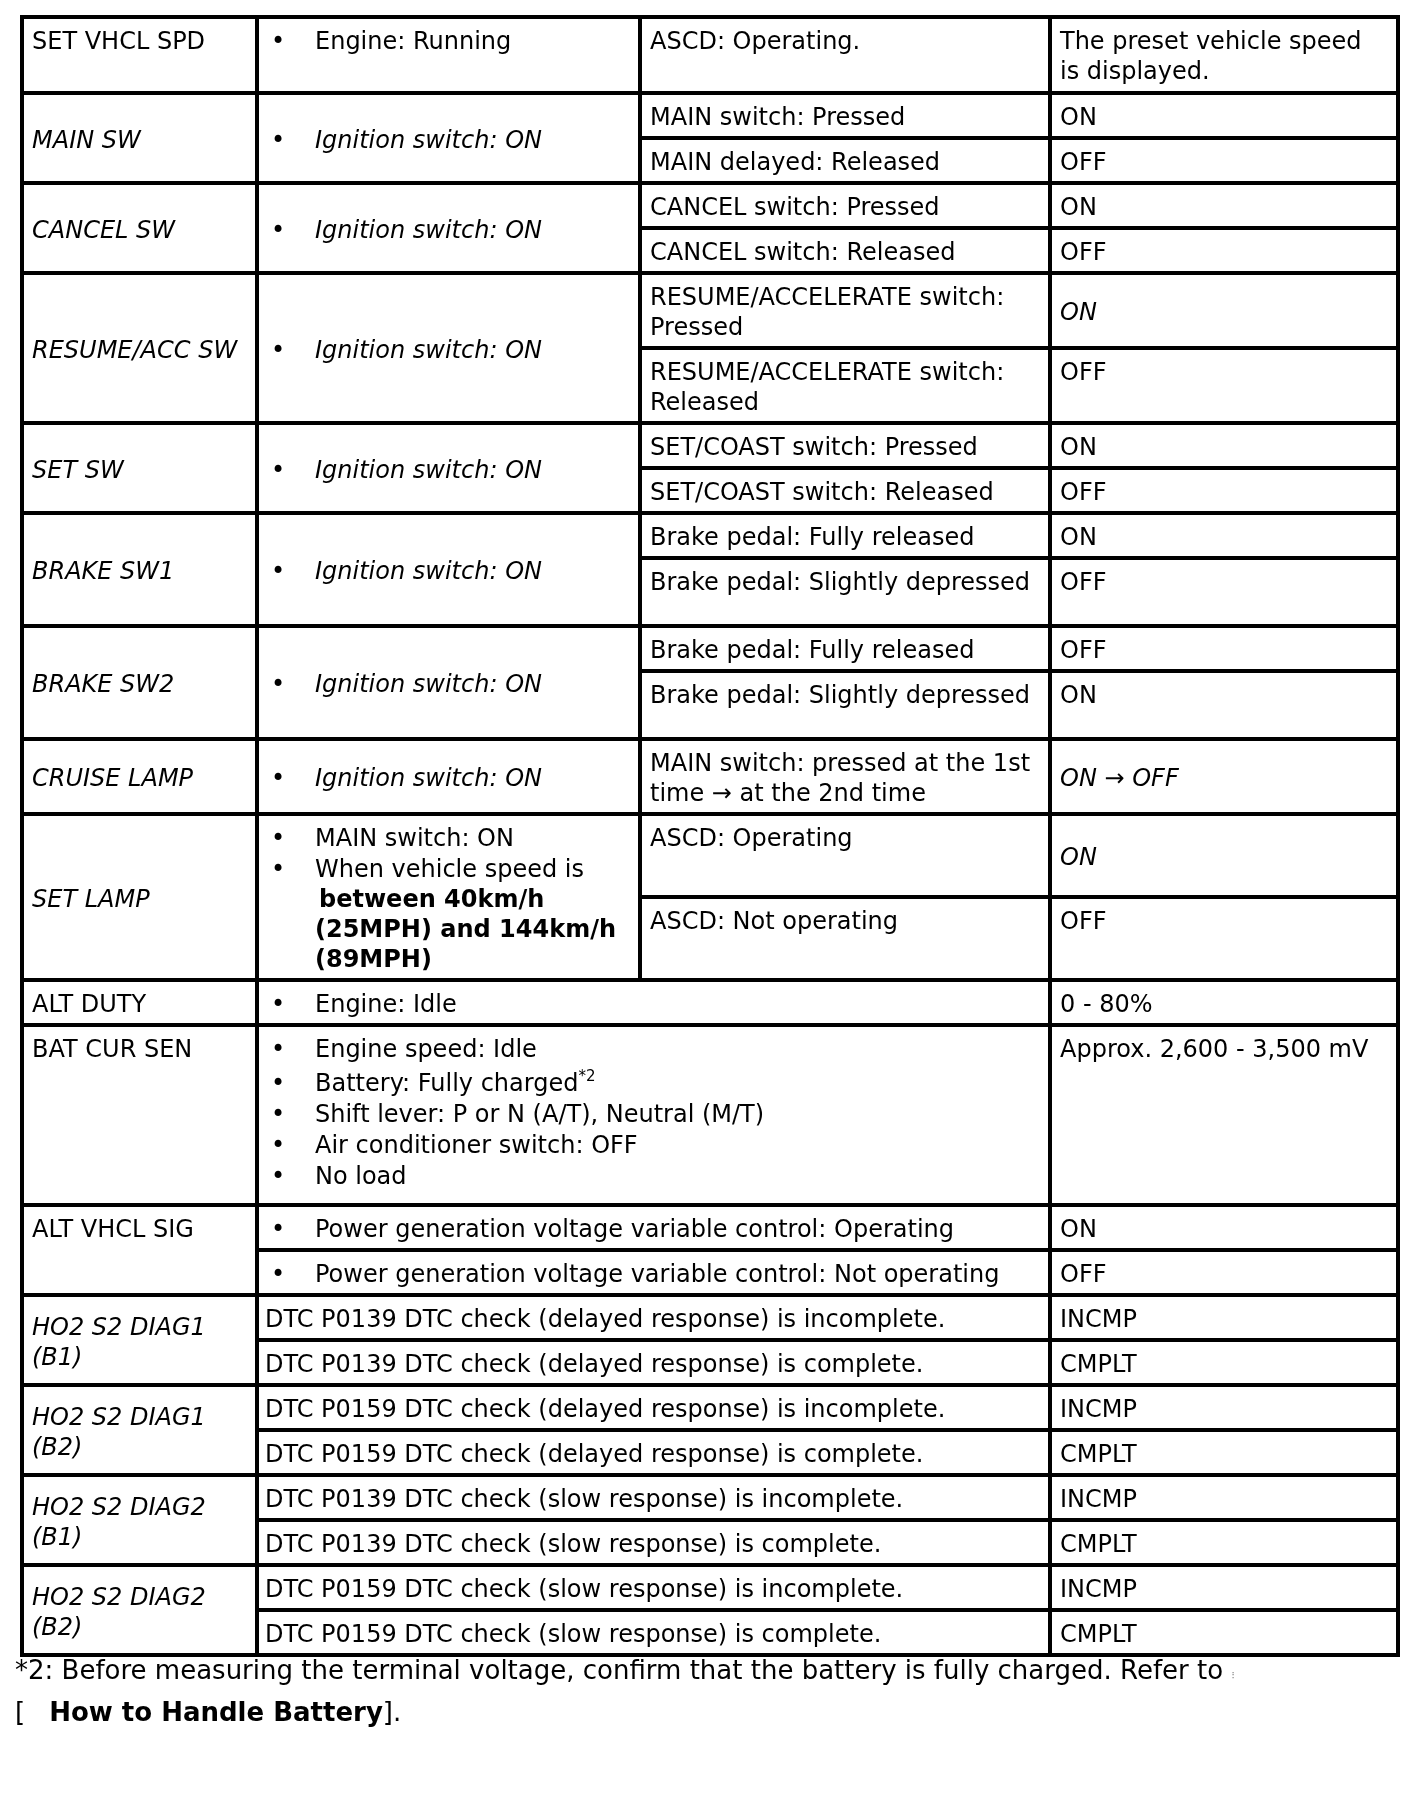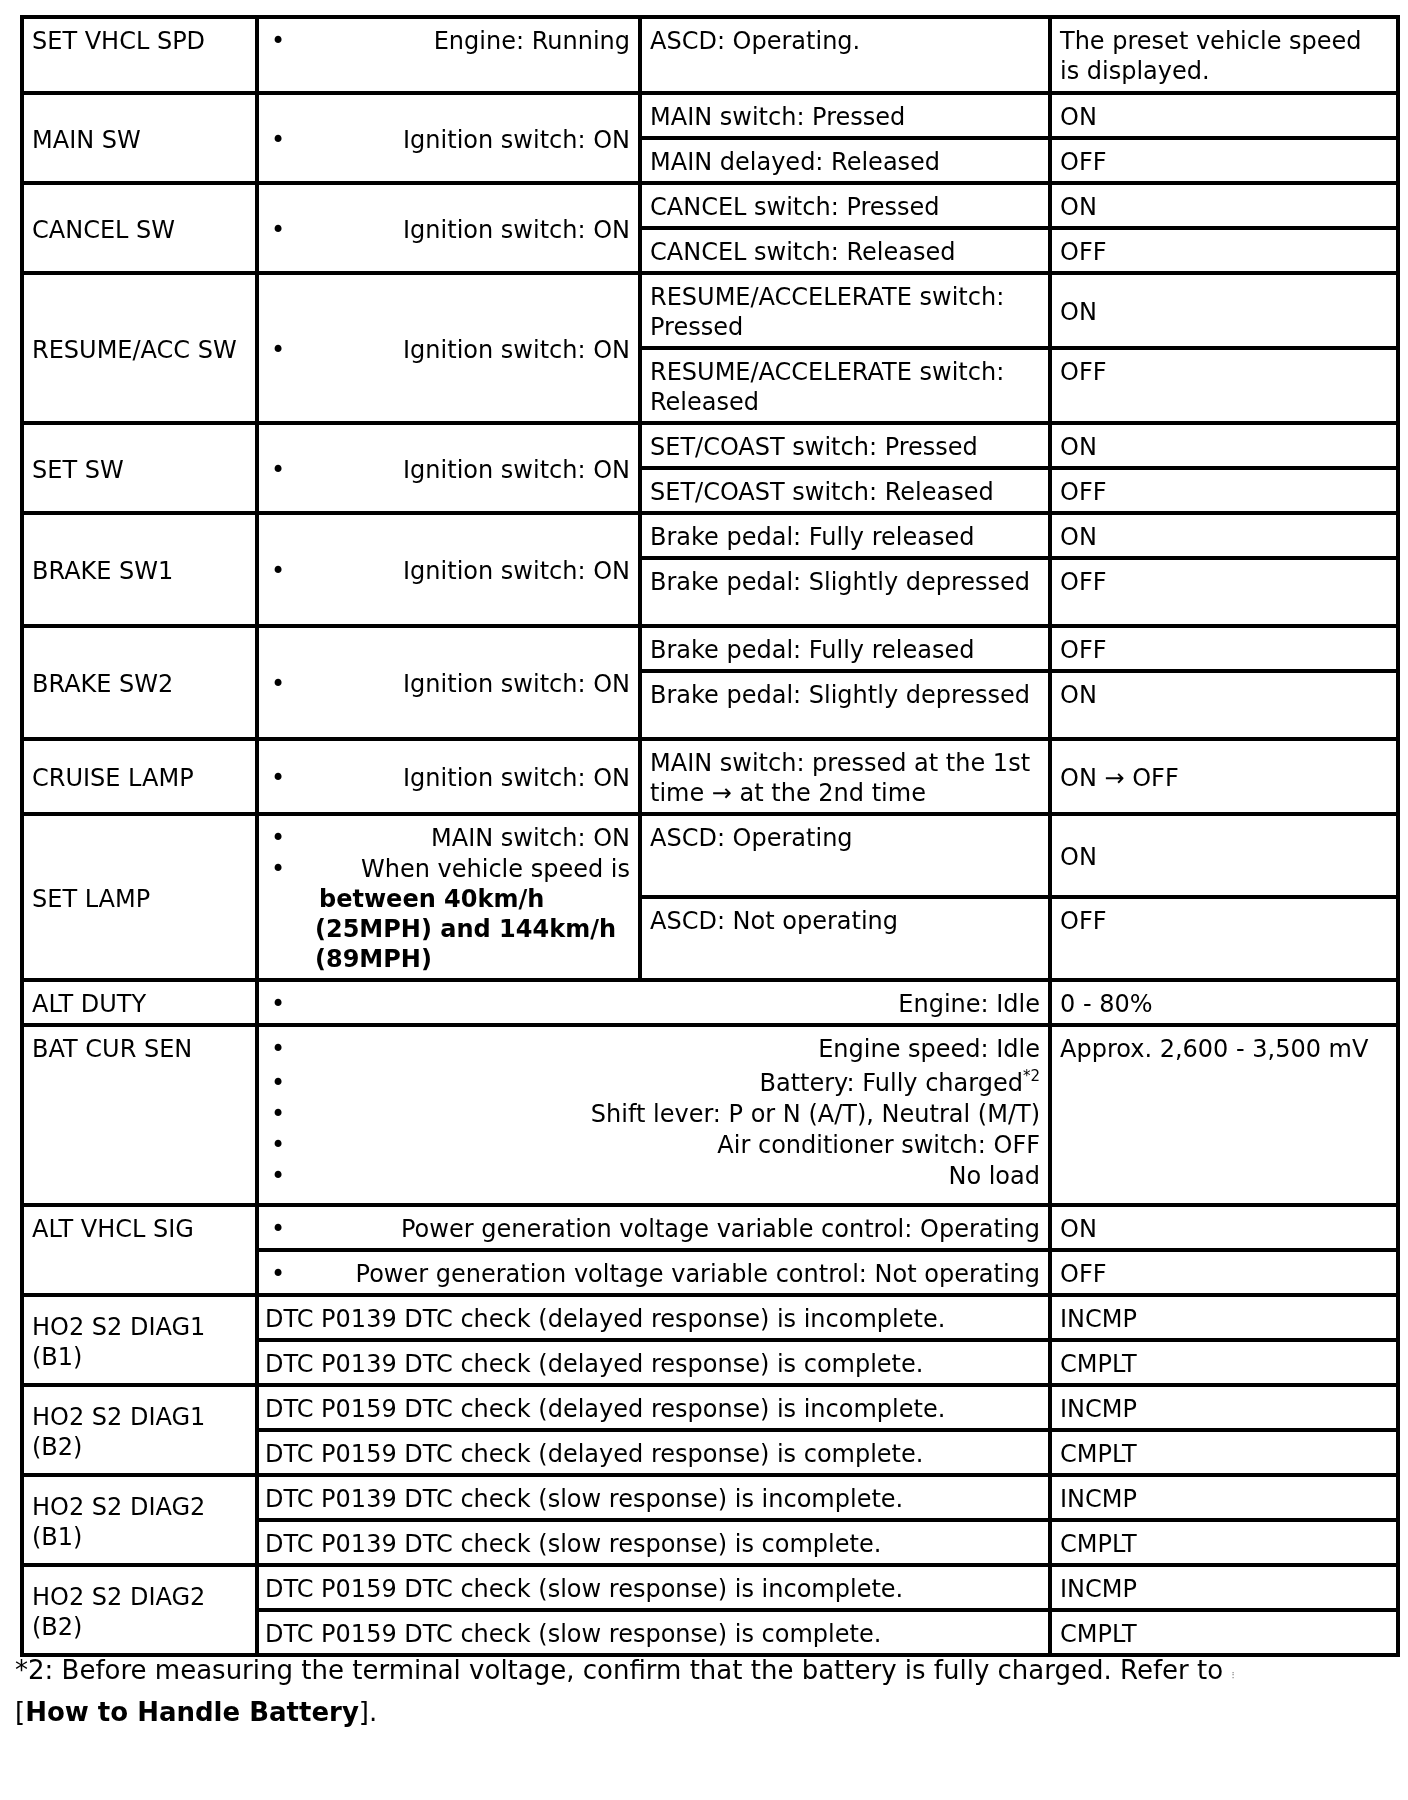--- a/index.html
+++ b/index.html
@@ -9,33 +9,33 @@
     }
     .tbl {
       position: absolute; left: 20px; top: 15px; width: 1376px;
       border-collapse: collapse; table-layout: fixed;
       font-size: 24px; line-height: 30px;
     }
     .tbl td {
       border: 4px solid #000; vertical-align: top;
       padding: 7px 8px 4px 8px; box-sizing: border-box;
     }
-    .tbl td.vm { vertical-align: middle; }
+    .tbl td.vm { vertical-align: middle; font-style: italic; }
     .bul { display: flex; }
     .bul .dot { width: 44px; flex: none; padding-left: 4px; }
-    .bul .txt { flex: 1; text-align: right; }
+    .bul .txt { flex: 1; }
     .bul + .bul { margin-top: 1px; }
     .cont { padding-left: 48px; font-weight: bold; }
     sup { font-size: 15px; line-height: 0; vertical-align: 10px; }
     .notes {
       position: absolute; left: 15px; top: 1652px; width: 1385px;
       font-size: 26px; line-height: 36px;
     }
     .notes p { margin: 0; }
-    .notes b { font-weight: bold; }
+    .notes b { font-weight: bold; margin-left: 24px; }
     .tiny { font-size: 10px; color: #777; }
   </style>
 </head>
 <body>
 
 <table class="tbl">
   <colgroup>
     <col style="width:235px">
       <col style="width:383px">
       <col style="width:410px">

